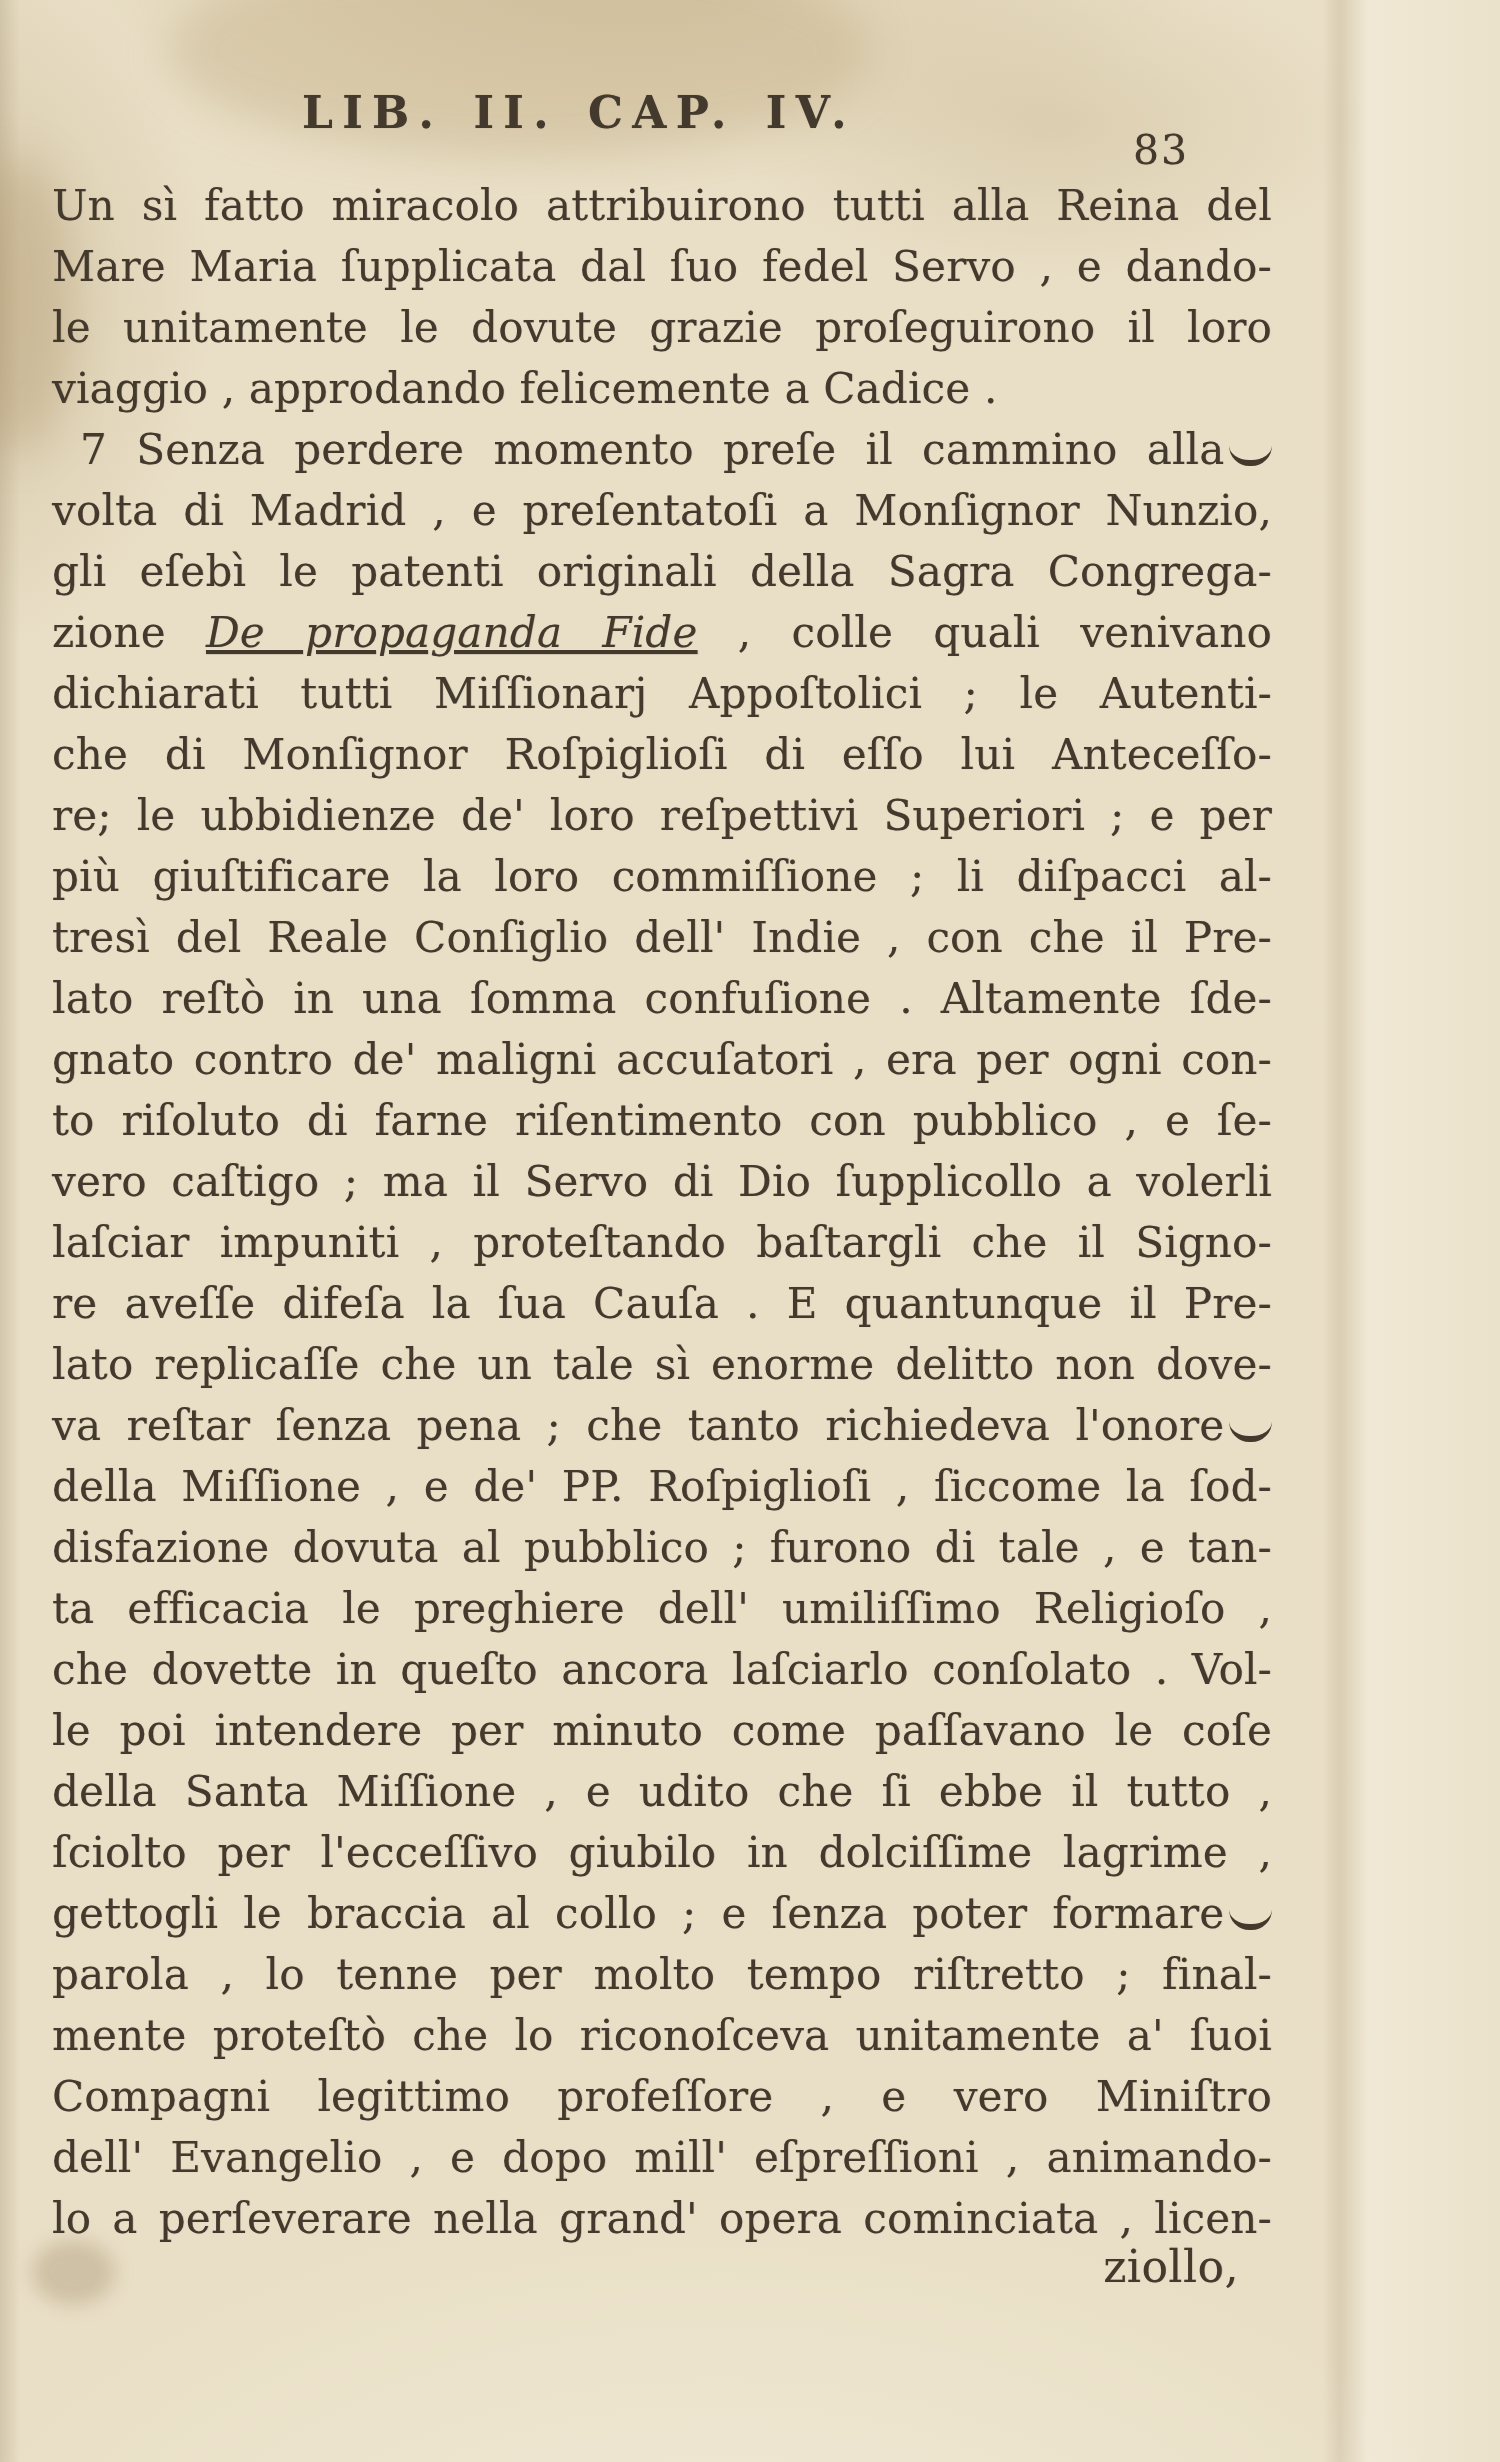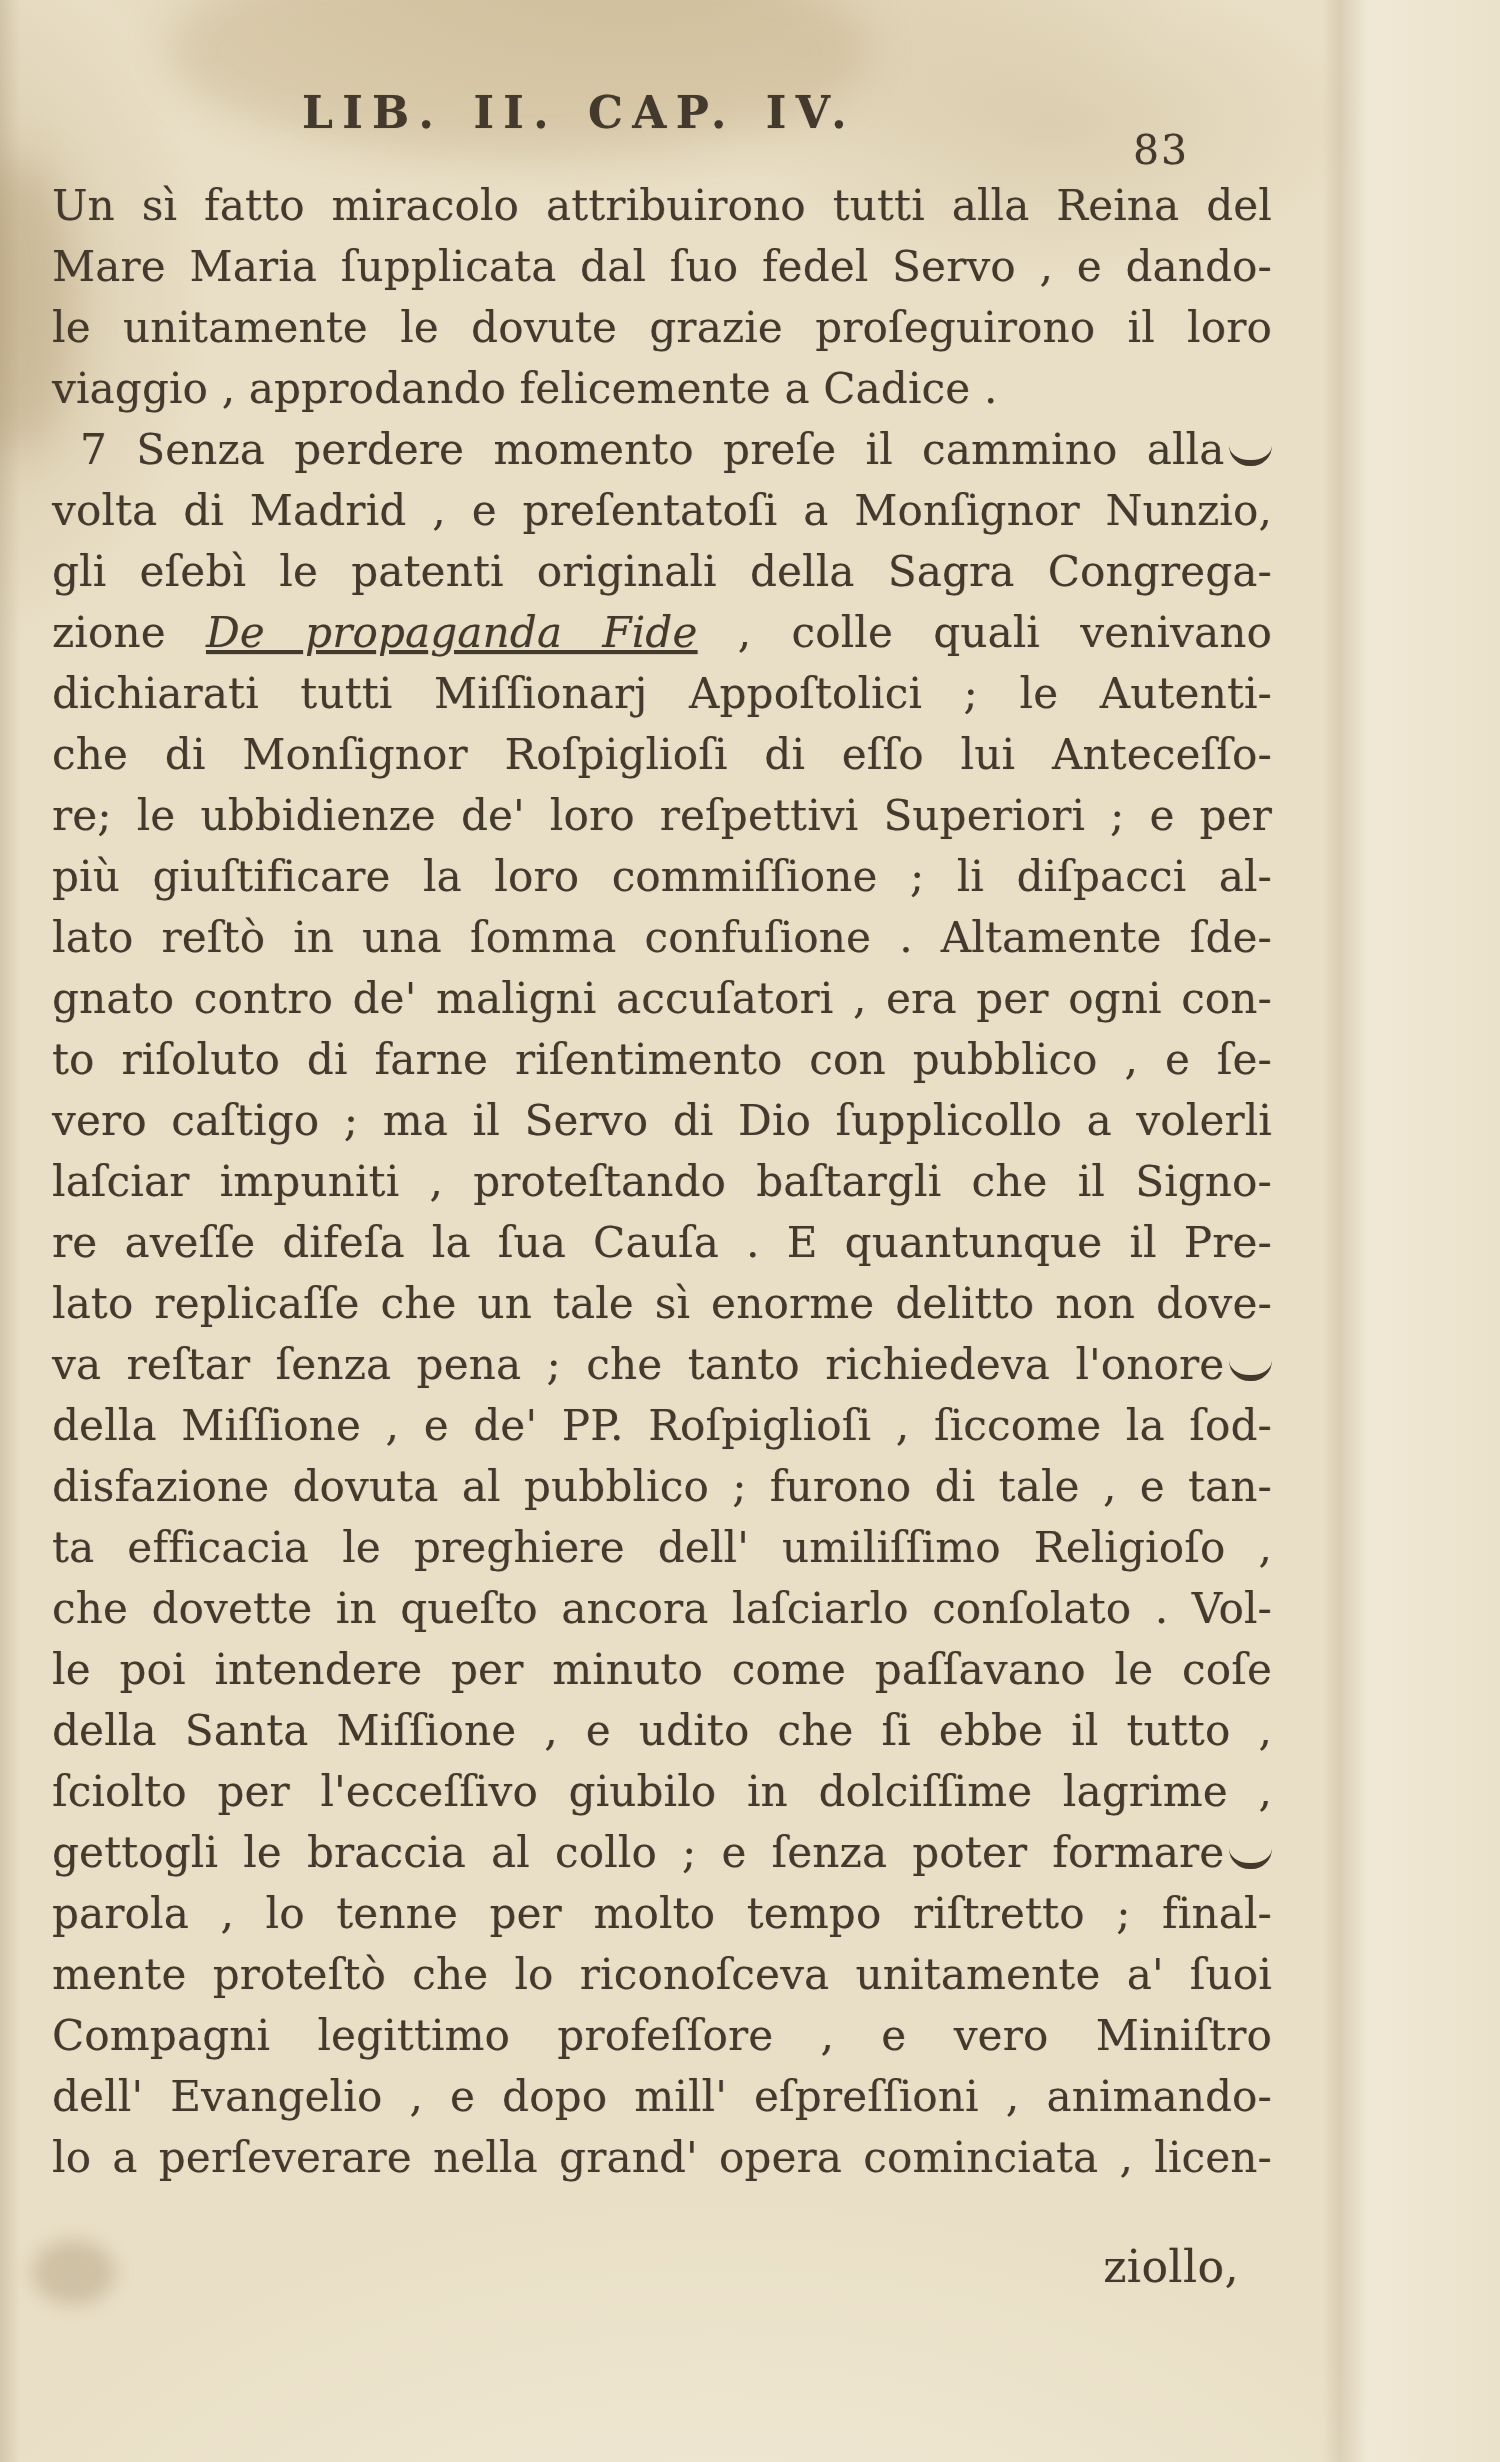--- a/index.html
+++ b/index.html
@@ -108,20 +108,21 @@
       <div class="line"><span>le unitamente le dovute grazie proſeguirono il loro</span></div>
       <div class="line para-end"><span>viaggio , approdando felicemente a Cadice .</span></div>
       <div class="line indent"><span>7 Senza perdere momento preſe il cammino alla</span><span class="swash"></span></div>
       <div class="line"><span>volta di Madrid , e preſentatoſi a Monſignor Nunzio,</span></div>
       <div class="line"><span>gli eſebì le patenti originali della Sagra Congrega-</span></div>
       <div class="line"><span>zione </span><span class="it">De propaganda Fide</span><span> , colle quali venivano</span></div>
       <div class="line"><span>dichiarati tutti Miſſionarj Appoſtolici ; le Autenti-</span></div>
       <div class="line"><span>che di Monſignor Roſpiglioſi di eſſo lui Anteceſſo-</span></div>
       <div class="line"><span>re; le ubbidienze de' loro reſpettivi Superiori ; e per</span></div>
       <div class="line"><span>più giuſtificare la loro commiſſione ; li diſpacci al-</span></div>
+      <div class="line"><span>tresì del Reale Conſiglio dell' Indie , con che il Pre-</span></div>
       <div class="line"><span>lato reſtò in una ſomma confuſione . Altamente ſde-</span></div>
       <div class="line"><span>gnato contro de' maligni accuſatori , era per ogni con-</span></div>
       <div class="line"><span>to riſoluto di farne riſentimento con pubblico , e ſe-</span></div>
       <div class="line"><span>vero caſtigo ; ma il Servo di Dio ſupplicollo a volerli</span></div>
       <div class="line"><span>laſciar impuniti , proteſtando baſtargli che il Signo-</span></div>
       <div class="line"><span>re aveſſe difeſa la ſua Cauſa . E quantunque il Pre-</span></div>
       <div class="line"><span>lato replicaſſe che un tale sì enorme delitto non dove-</span></div>
       <div class="line"><span>va reſtar ſenza pena ; che tanto richiedeva l'onore</span><span class="swash"></span></div>
       <div class="line"><span>della Miſſione , e de' PP. Roſpiglioſi , ſiccome la ſod-</span></div>
       <div class="line"><span>disfazione dovuta al pubblico ; furono di tale , e tan-</span></div>

